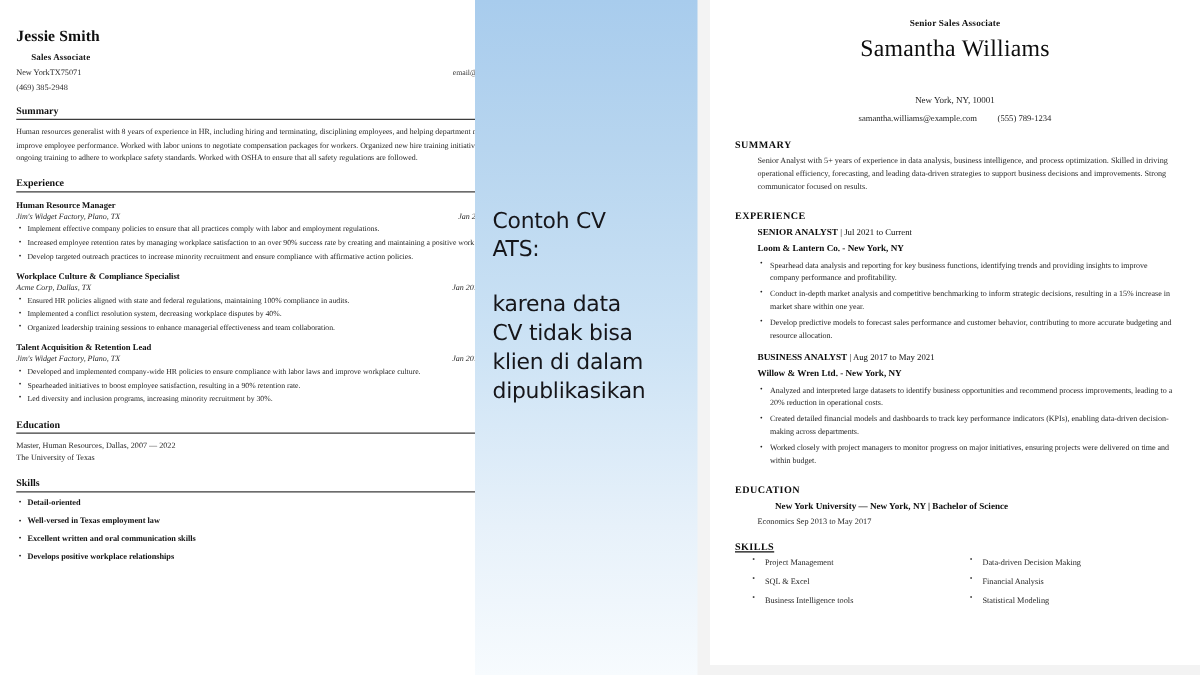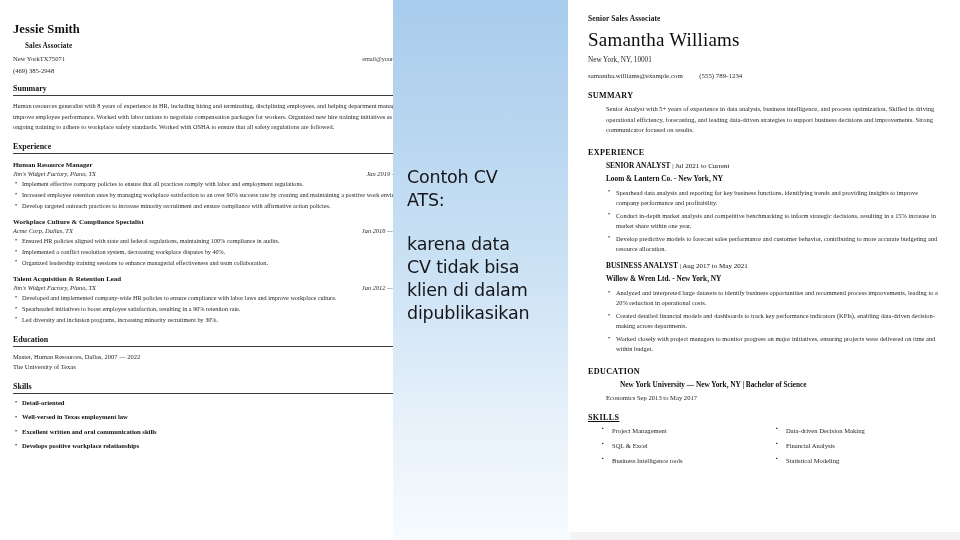--- a/index.html
+++ b/index.html
@@ -76,21 +76,21 @@
     padding-left: 9px; position: relative; margin-bottom: 5.5px;
   }
   .l-skills li::before {
     content: "\2022"; position: absolute; left: 2px; top: -0.5px;
     font-size: 6px; font-weight: normal;
   }
 
   
   .panel-center {
     position: absolute;
-    left: 393px; top: 0;
+    left: 380px; top: 0;
     width: 178px; height: 540px;
     background: linear-gradient(to bottom, #a8cced 0%, #b7d5ef 22%, #cde3f5 52%, #e7f1fa 78%, #f7fbfe 100%);
   }
   .panel-text {
     position: absolute;
     left: 14px; top: 166px;
     width: 170px;
     font-family: "DejaVu Sans", sans-serif;
     font-size: 17.5px;
     line-height: 1.33;
@@ -101,28 +101,28 @@
 
   
   .doc-right {
     position: absolute;
     left: 568px; top: 0;
     width: 392px; height: 532px;
     background: #ffffff;
     padding: 14px 20px 0 20px;
     overflow: hidden;
   }
-  .r-head { }
+  .r-head { text-align: center; }
   .r-title-sm {
     font-size: 7.4px; font-weight: bold; color: #111; letter-spacing: .15px;
   }
   .r-name {
     font-size: 19px; color: #0d0d0d; margin-top: 6px; letter-spacing: .2px;
   }
-  .r-loc { font-size: 7.2px; color: #1f1f1f; margin-top: 5px; }
+  .r-loc { font-size: 7.2px; color: #1f1f1f; margin-top: 25px; }
   .r-contact { font-size: 6.9px; color: #1f1f1f; margin-top: 8px; }
   .r-contact .sp { display: inline-block; width: 13px; }
 
   .r-sechead {
     font-size: 8.1px; font-weight: bold; color: #0d0d0d;
     letter-spacing: .35px; margin-top: 12px; margin-bottom: 4px;
   }
   .r-sechead.underlined { text-decoration: underline; }
   .r-body { padding-left: 18px; }
   .r-para { font-size: 6.5px; line-height: 1.62; color: #1f1f1f; }

